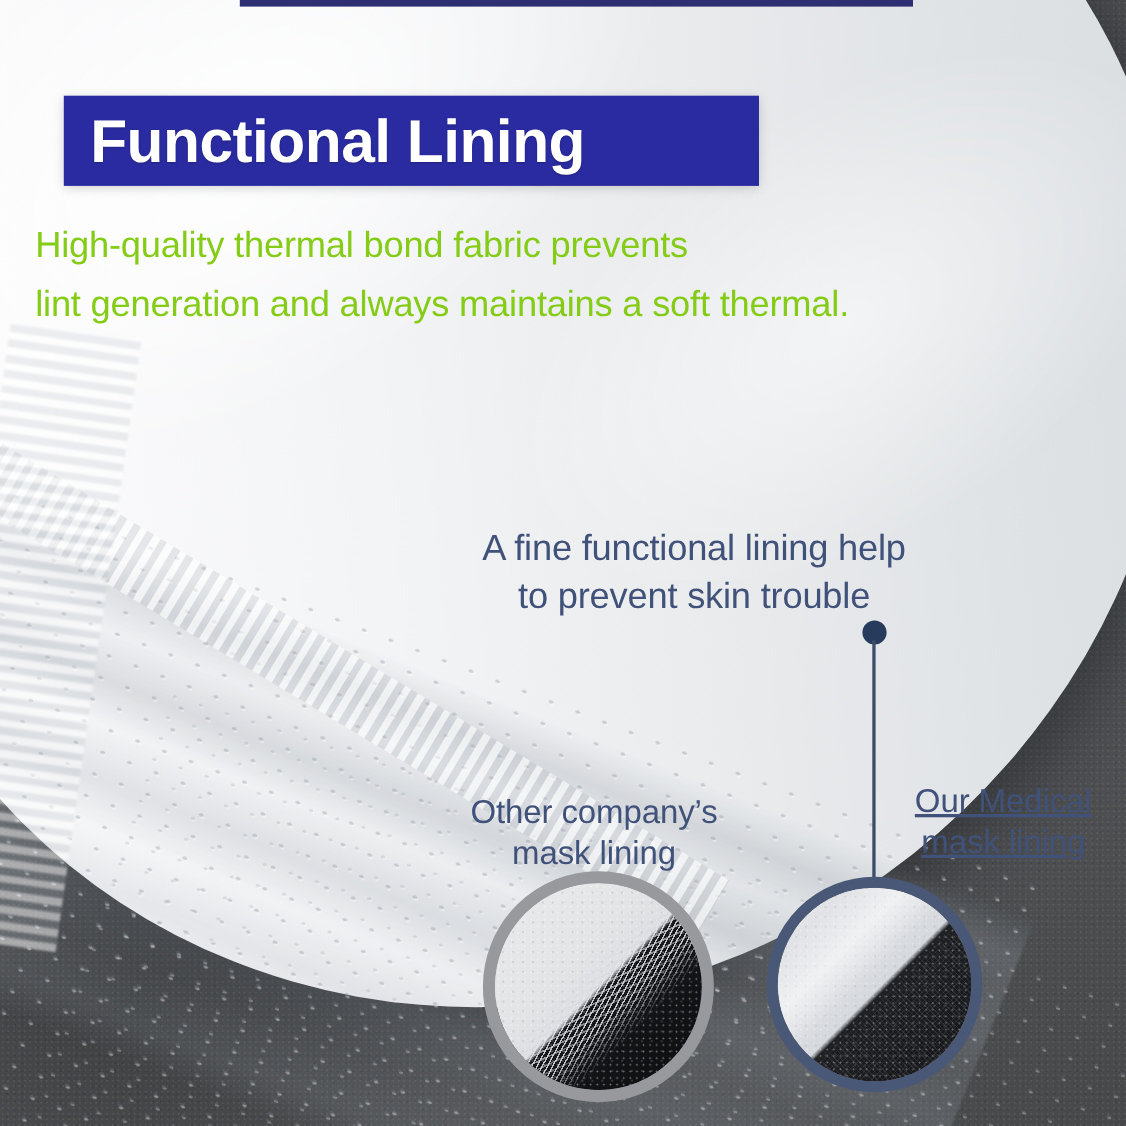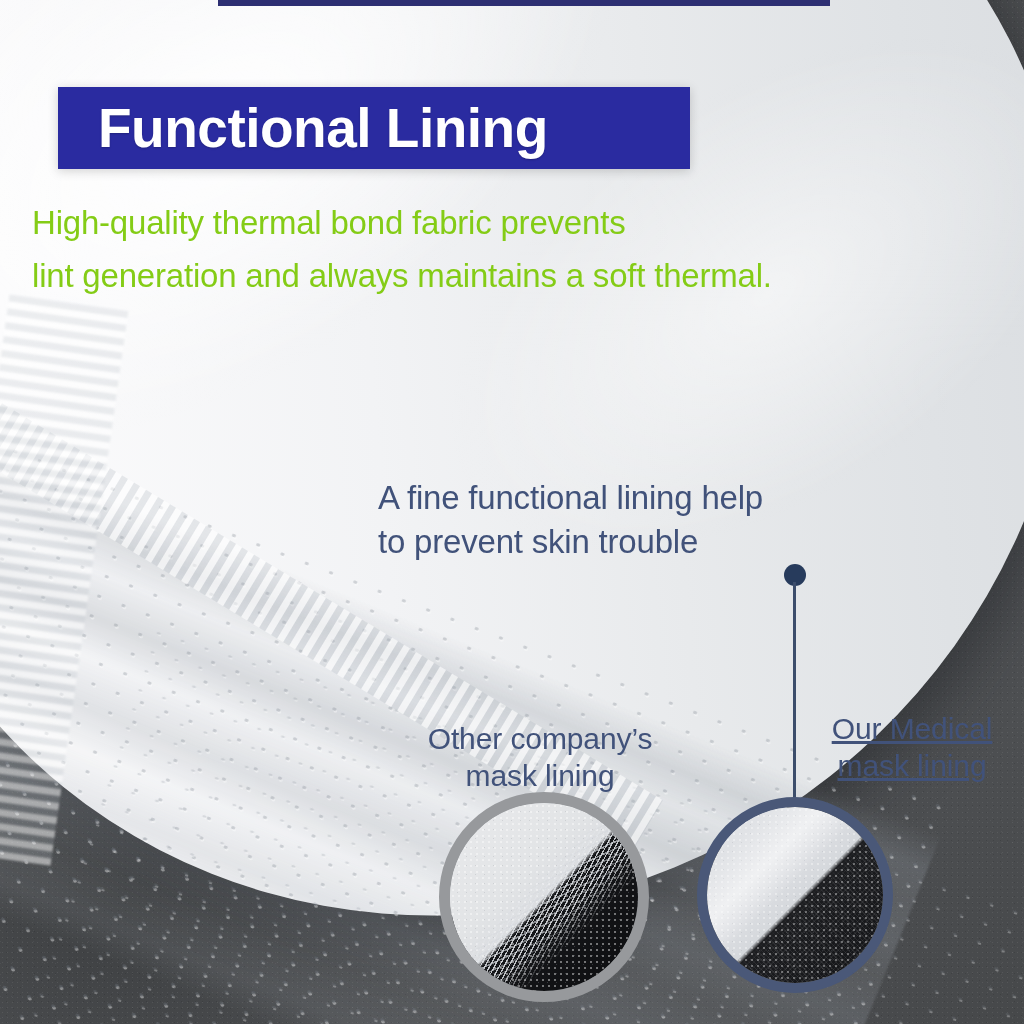--- a/index.html
+++ b/index.html
@@ -205,21 +205,21 @@
     background: #2a2ba0;
     display: flex;
     align-items: center;
     box-shadow: 0 2px 10px rgba(0,0,0,.18);
   }
   .title-banner .title-text {
     color: #ffffff;
     font-size: 55px;
     font-weight: bold;
     letter-spacing: -0.5px;
-    padding-left: 40px;
+    padding-left: 24px;
     line-height: 1;
     white-space: nowrap;
     text-shadow: 0 1px 2px rgba(0,0,0,.22);
   }
 
   
   .subtitle {
     position: absolute;
     left: 32px;
     top: 196px;
@@ -231,21 +231,21 @@
     letter-spacing: -0.2px;
   }
   .subtitle div { white-space: nowrap; }
 
   
   .callout {
     position: absolute;
     left: 378px;
     top: 476px;
     width: 506px;
-    text-align: left;
+    text-align: center;
     color: #41527a;
     font-size: 33px;
     line-height: 44px;
     letter-spacing: -0.2px;
   }
   .callout div { white-space: nowrap; }
 
   
   .pointer-dot {
     position: absolute;

